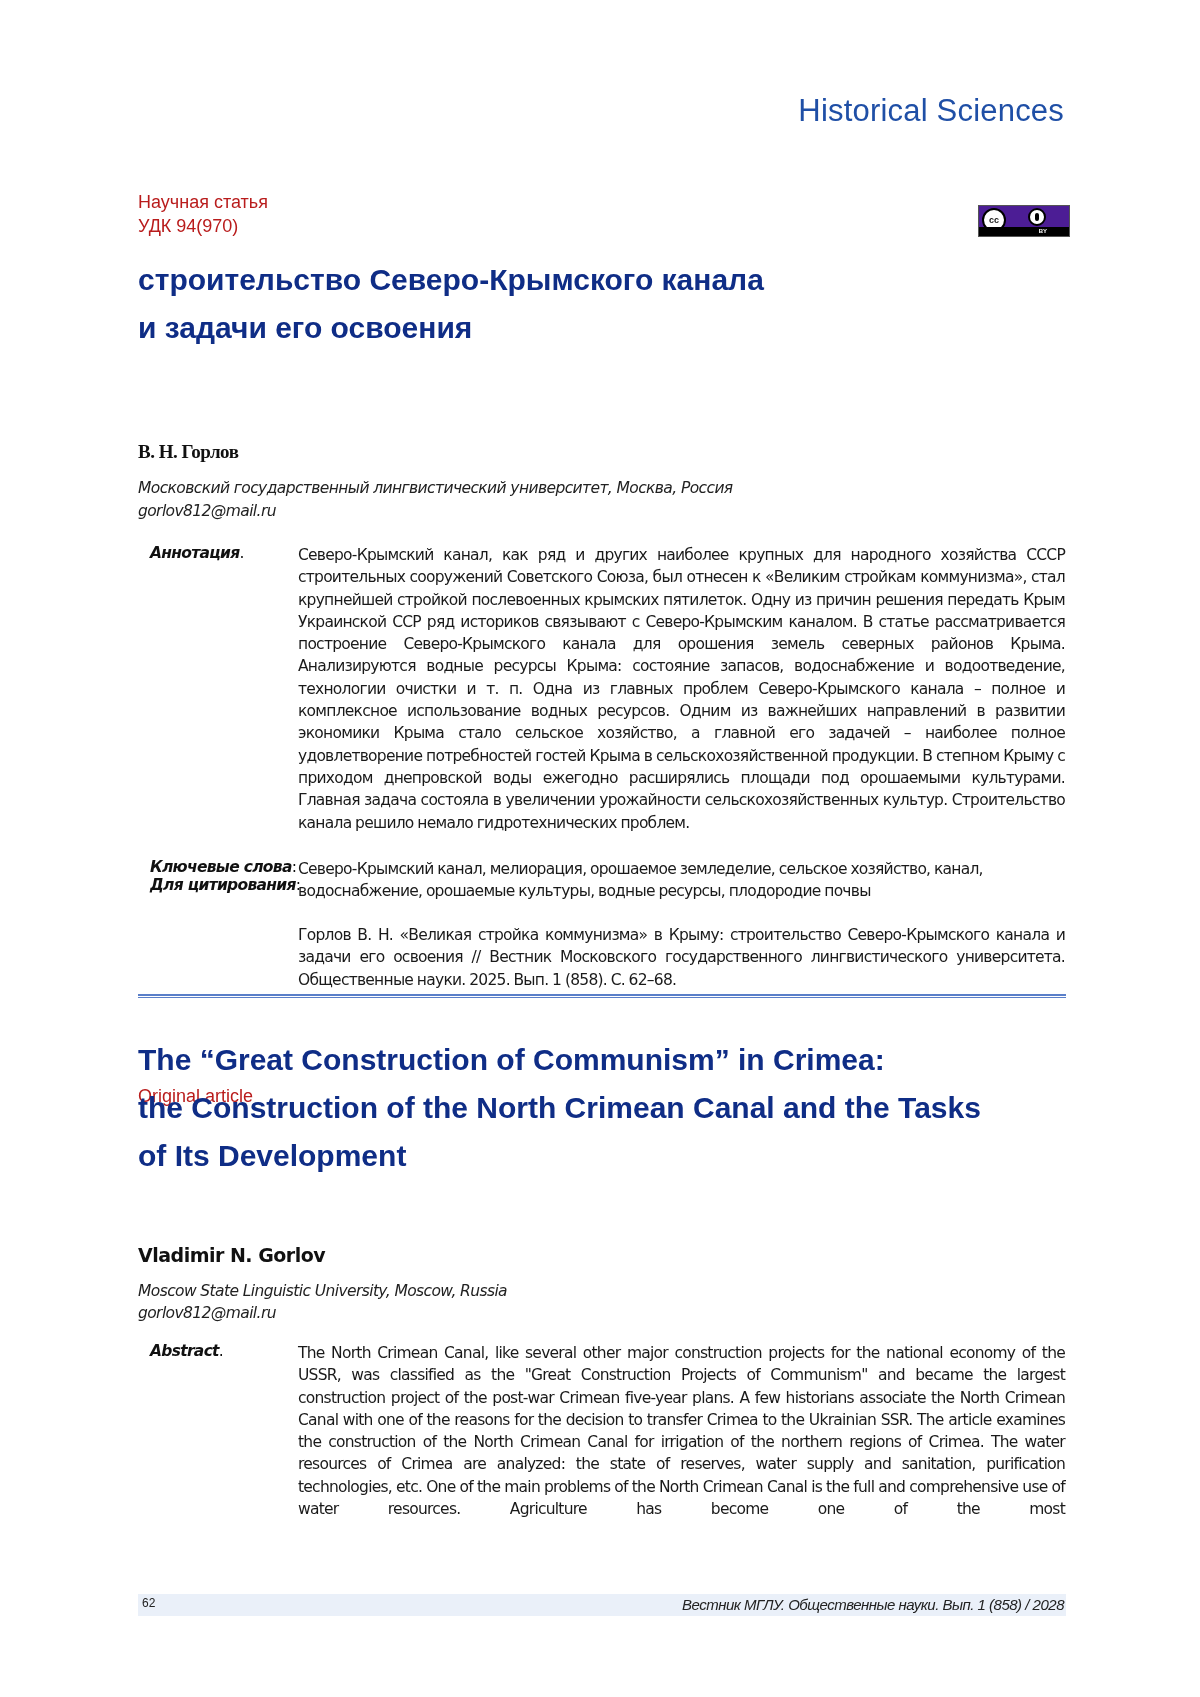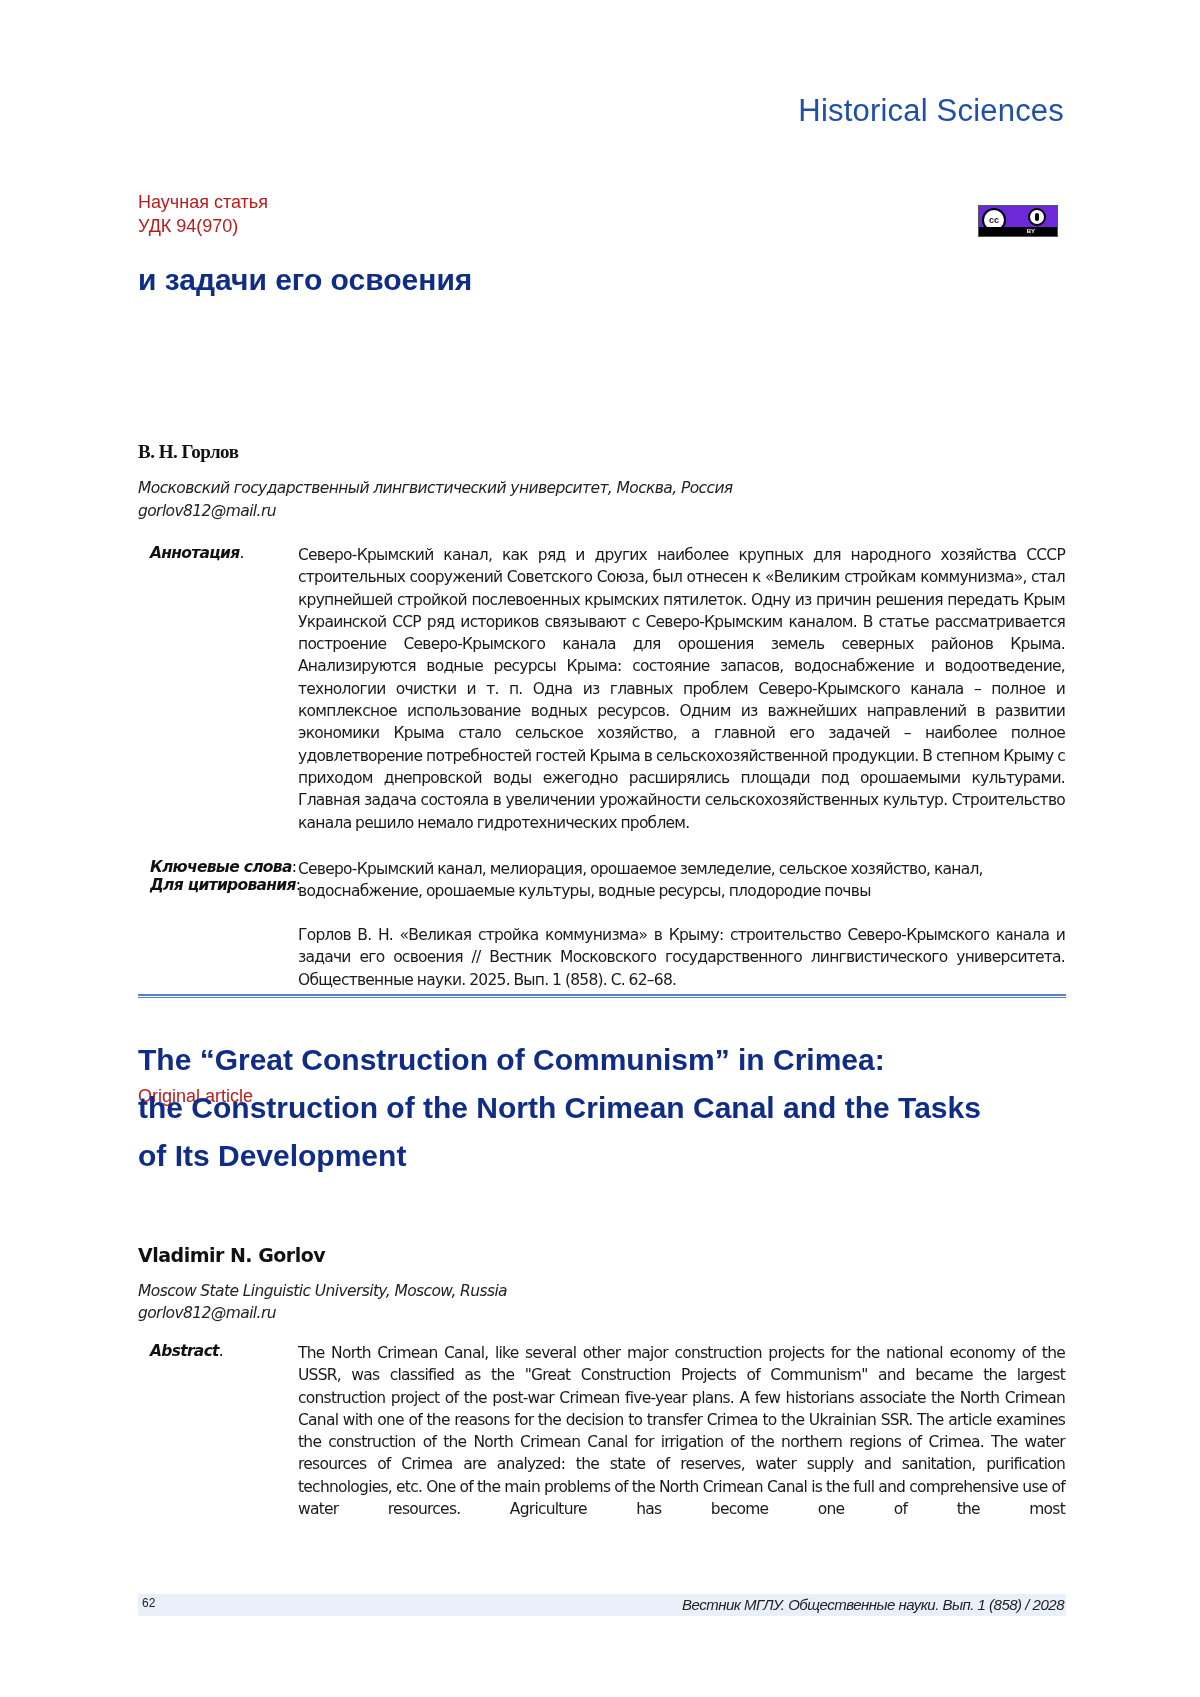--- a/index.html
+++ b/index.html
@@ -1,21 +1,21 @@
 <!DOCTYPE html>
 <html><head>
 <meta charset="utf-8">
 <style>
   html, body { margin: 0; padding: 0; background: #ffffff; }
   body { width: 1200px; height: 1697px; position: relative; overflow: hidden;
          font-family: "Liberation Sans", "DejaVu Sans", sans-serif; color: #1a1a1a; }
   .abs { position: absolute; }
   .section-header { right: 136px; top: 86px; font-size: 31px; color: #1f4fa6; letter-spacing: 0.2px; margin-top: 7px; }
   .meta { left: 138px; font-size: 18px; color: #b91c1c; line-height: 24px; }
-  .cc-badge { left: 978px; top: 205px; width: 80px; height: 32px; background: #6d28d9; border: 1px solid #555; box-sizing: border-box; }
+  .cc-badge { left: 978px; top: 205px; width: 92px; height: 32px; background: #4c1d95; border: 1px solid #555; box-sizing: border-box; }
   .cc-badge .bar { position: absolute; left: 0; right: 0; bottom: 0; height: 9px; background: #000; }
   .cc-badge .by { position: absolute; right: 22px; bottom: 0; font-size: 6px; color: #fff; font-weight: bold; line-height: 9px; }
   .cc-badge .cc { position: absolute; left: 3px; top: 2px; width: 24px; height: 24px; border-radius: 50%; background: #fff; border: 2px solid #000; box-sizing: border-box; font-size: 9px; font-weight: bold; text-align: center; line-height: 20px; }
   .cc-badge .person { position: absolute; left: 49px; top: 2px; width: 18px; height: 18px; border-radius: 50%; background: #fff; border: 2px solid #000; box-sizing: border-box; }
   .cc-badge .person::after { content: ""; position: absolute; left: 5px; top: 3px; width: 4px; height: 8px; background: #000; border-radius: 2px; }
   .title { left: 138px; color: #0f2d86; font-weight: bold; font-size: 30px; line-height: 48px; width: 900px; }
   .author { left: 138px; font-weight: bold; font-size: 19px; color: #111; font-family: "DejaVu Sans", sans-serif; letter-spacing: -0.5px; }
   .affil { left: 138px; font-style: italic; font-size: 15.5px; line-height: 22px; color: #222; font-family: "DejaVu Sans", sans-serif; letter-spacing: -0.6px; }
   .block-label { left: 138px; font-weight: bold; font-style: italic; font-size: 15.5px; color: #111; font-family: "DejaVu Sans", sans-serif; letter-spacing: -0.7px; margin-left: 12px; }
   .block-label .punct { font-weight: normal; font-style: normal; }
@@ -34,20 +34,21 @@
 <div class="abs meta" style="top:214px;">УДК 94(970)</div>
 
 <div class="abs cc-badge">
   <div class="cc">cc</div>
   <div class="person"></div>
   <div class="bar"></div>
   <div class="by">BY</div>
 </div>
 
 <div class="abs title" style="top:256px;">
+  <div>строительство Северо-Крымского канала</div>
   <div>и задачи его освоения</div>
 </div>
 
 <div class="abs author" style="top:441px;font-family:Liberation Serif, serif;">В. Н. Горлов</div>
 <div class="abs affil" style="top:477px;">Московский государственный лингвистический университет, Москва, Россия</div>
 <div class="abs affil" style="top:500px;">gorlov812@mail.ru</div>
 
 <div class="abs block-label" style="top:544px;">
   <span>Аннотация</span><span class="punct">.</span>
 </div>

